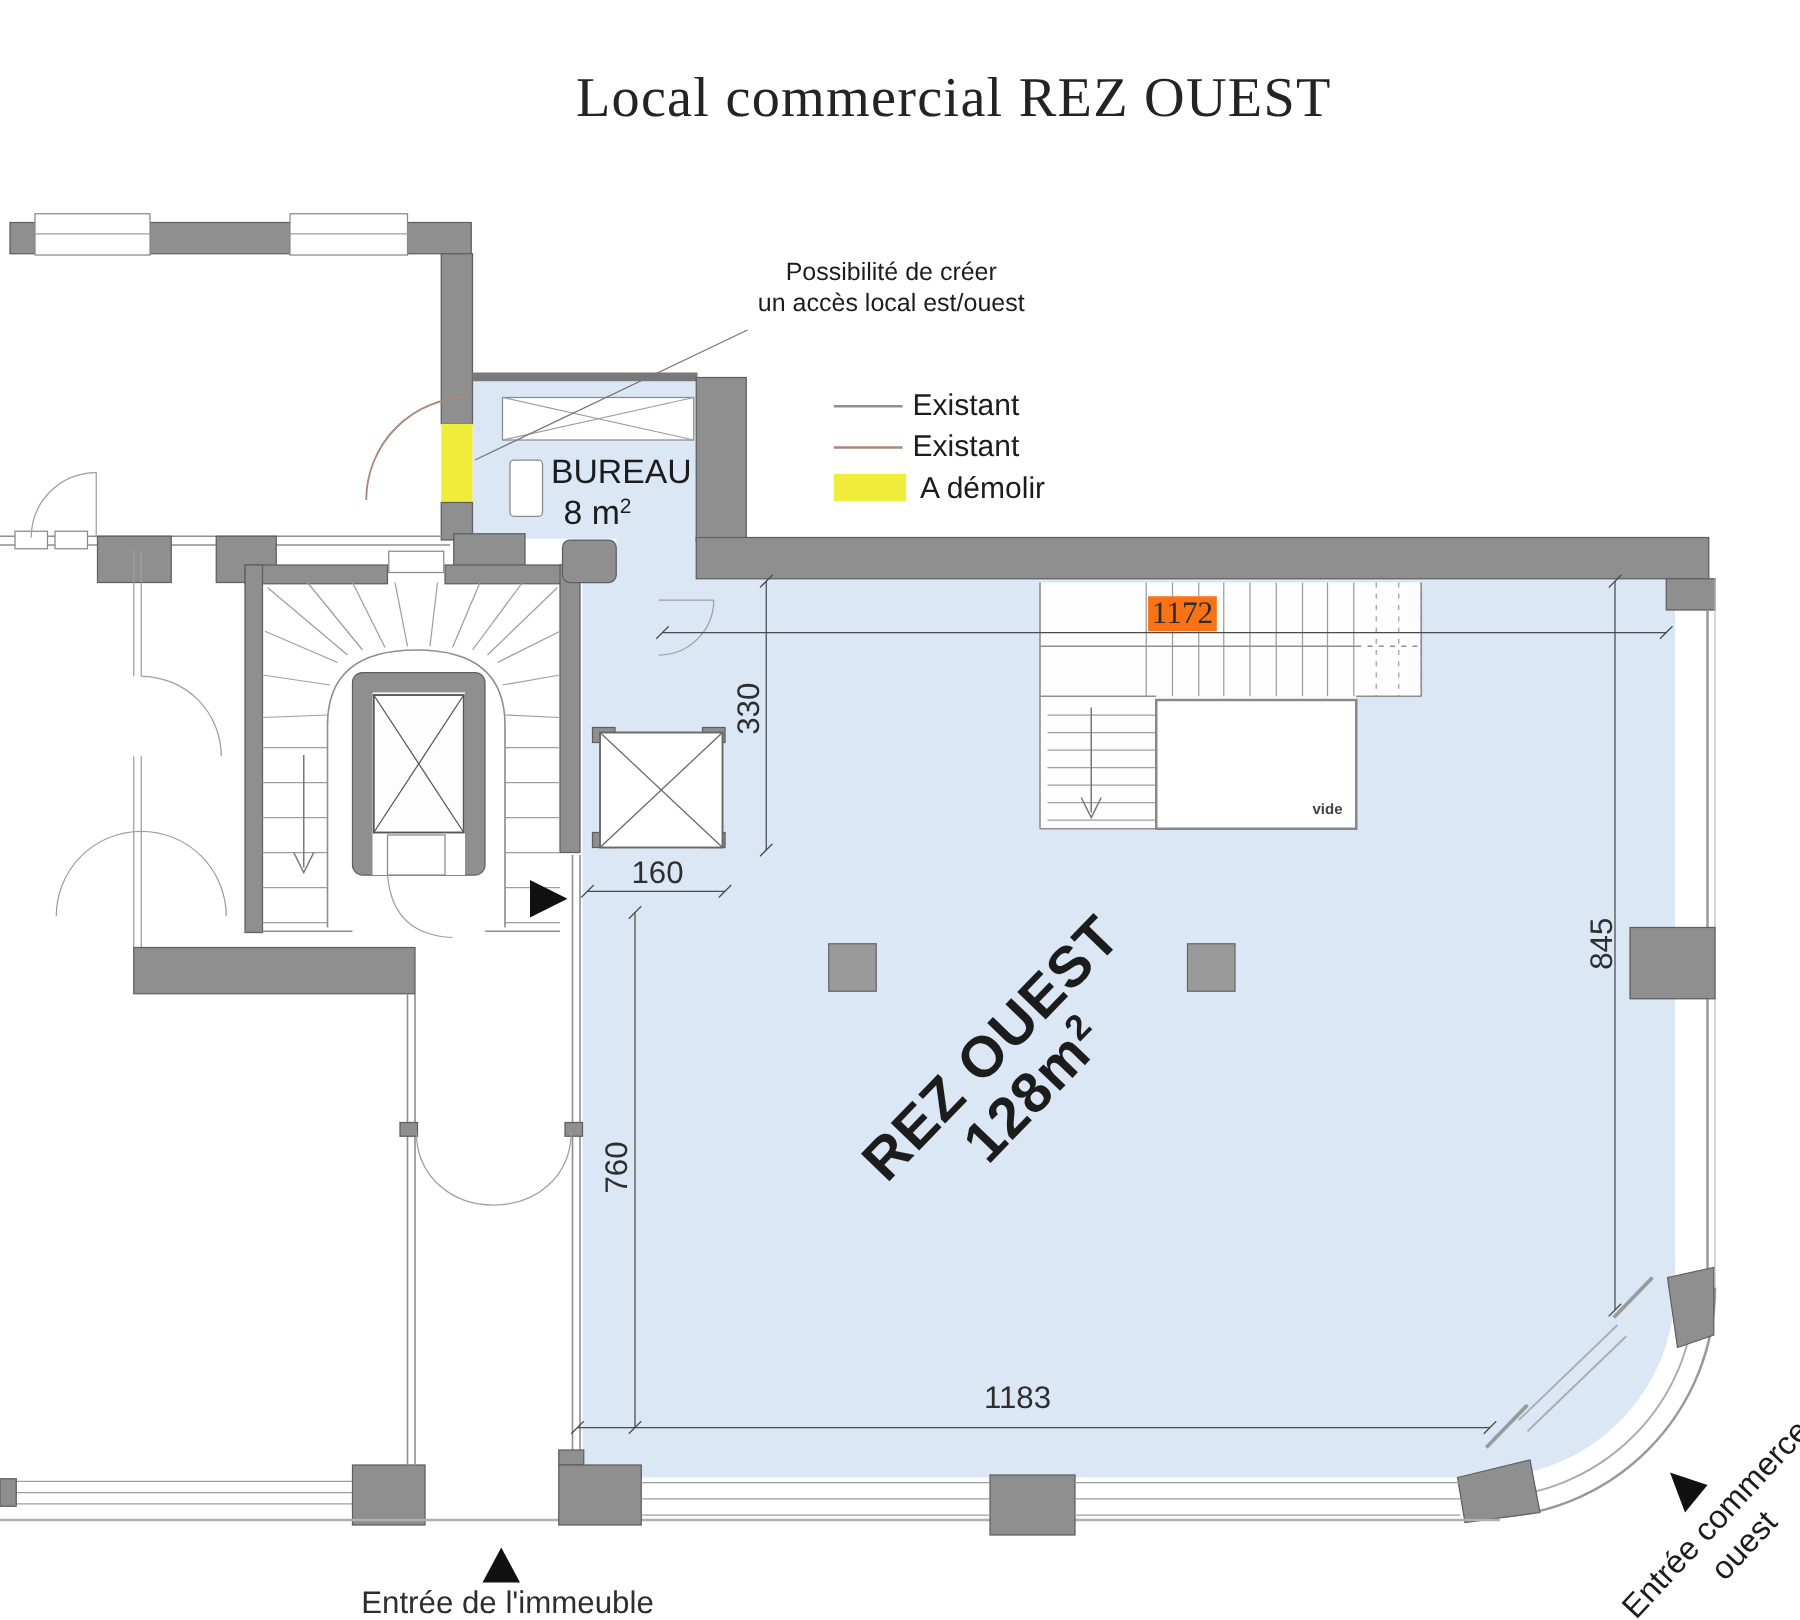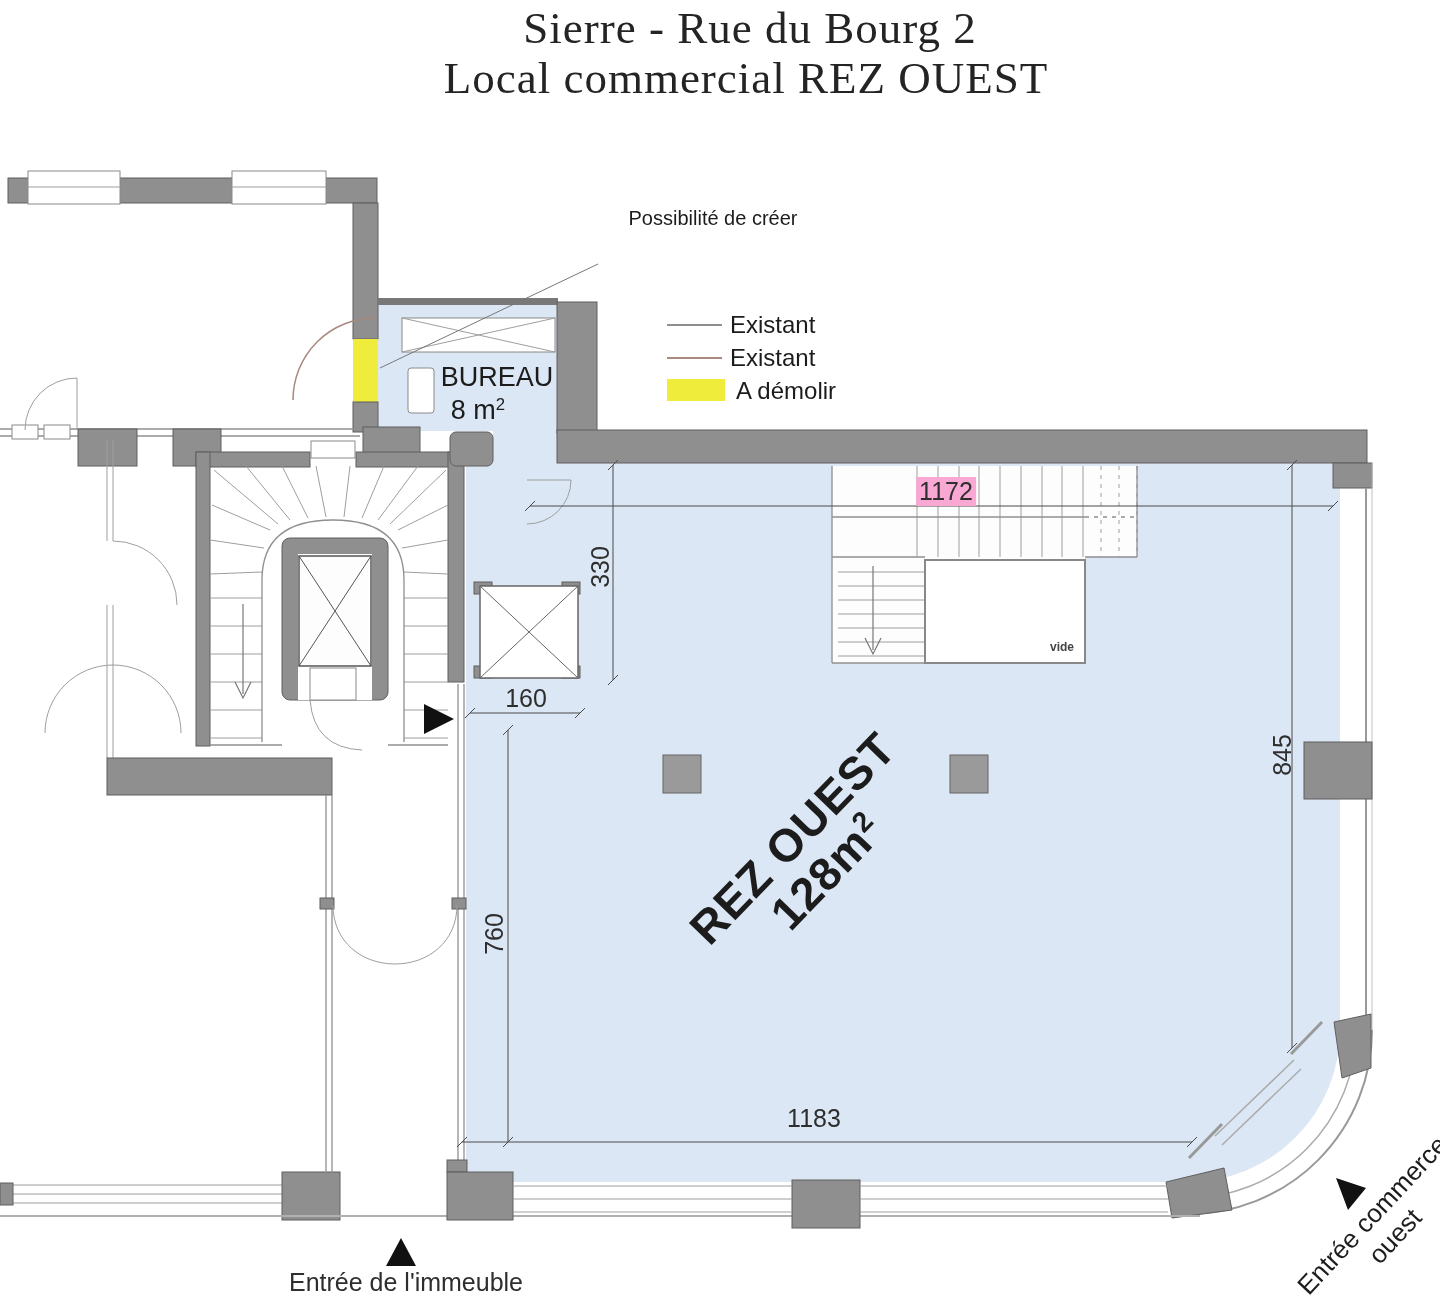--- a/index.html
+++ b/index.html
@@ -20,21 +20,21 @@
   .ann{font-size:20px;line-height:1.25;text-align:center;}
   .leg{font-size:24px;}
   .dimtxt{font-size:25px;color:#2e2e2e;}
   .roomname{font-size:27px;}
   .sup{font-size:0.62em;vertical-align:0.55em;}
   #rez{transform:translate(-50%,-50%) rotate(-46deg);font-size:46px;font-weight:bold;
        text-align:center;line-height:1.05;letter-spacing:1px;}
   #grand{transform:translate(-50%,-50%);font-size:27px;text-align:center;line-height:1.26;}
   #commerce{transform:translate(-50%,-50%) rotate(-47deg);font-size:26px;text-align:center;line-height:1.2;}
   #vide{font-size:12px;color:#444;font-weight:bold;}
-  #d1172{background:#f9a8d4;padding:0 3px;}
+  #d1172{background:#f97316;padding:0 3px;font-family:Liberation Serif, serif;}
 </style>
 </head>
 <body>
 
 <div id="canvas">
 
 <svg width="1440" height="1296" viewBox="0 0 1440 1296">
 
   <g>
     <path class="blue" d="M466,463 H1340 V1030 A152,152 0 0 1 1188,1182 L466,1182 Z" fill="#dce7f5"></path>
@@ -280,25 +280,25 @@
     <line x1="667" y1="325" x2="722" y2="325" stroke="#8f8f8f" stroke-width="2"></line>
     <line x1="667" y1="358" x2="722" y2="358" stroke="#a9887e" stroke-width="2"></line>
     <rect x="667" y="379" width="58" height="22" fill="#f0ec3c"></rect>
     <line x1="598" y1="264" x2="380" y2="368" stroke="#777" stroke-width="1"></line>
   </g>
 
   <polygon points="386,1266 416,1266 401,1238" fill="#111"></polygon>
   <polygon points="1336,1178 1366,1188 1348,1210" fill="#111"></polygon>
 </svg>
 
-<div class="lbl title ctr" style="left:750px;top:2px;">Sierre - Rue du Bourg 2</div>
-<div class="lbl title ctr" style="left:746px;top:52px;">Local commercial REZ OUEST</div>
+<div class="lbl title ctr" style="left:763px;top:52px;">Local commercial REZ OUEST</div>
 
 <div class="lbl ann" style="left:588px;top:206px;width:250px;">
   <div>Possibilité de créer</div>
+  <div>un accès local est/ouest</div>
 </div>
 
 <div class="lbl leg" style="left:730px;top:311px;">Existant</div>
 <div class="lbl leg" style="left:730px;top:344px;">Existant</div>
 <div class="lbl leg" style="left:736px;top:377px;">A démolir</div>
 
 <div class="lbl roomname ctr" style="left:497px;top:362px;">BUREAU</div>
 <div class="lbl roomname ctr" style="left:478px;top:395px;"><span>8 m</span><span class="sup">2</span></div>
 
 <div class="lbl dimtxt ctr" id="d1172" style="left:946px;top:477px;">1172</div>

